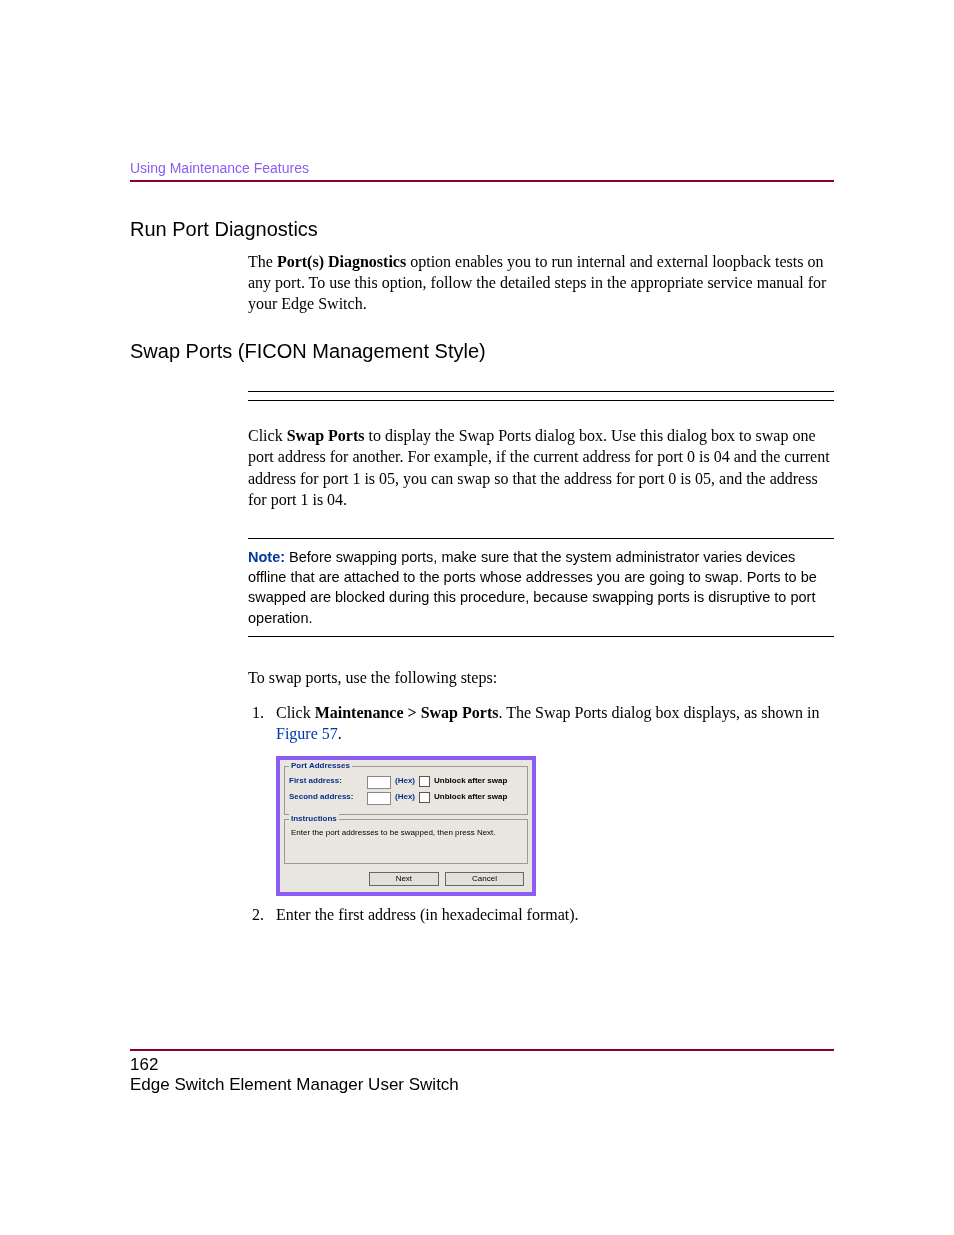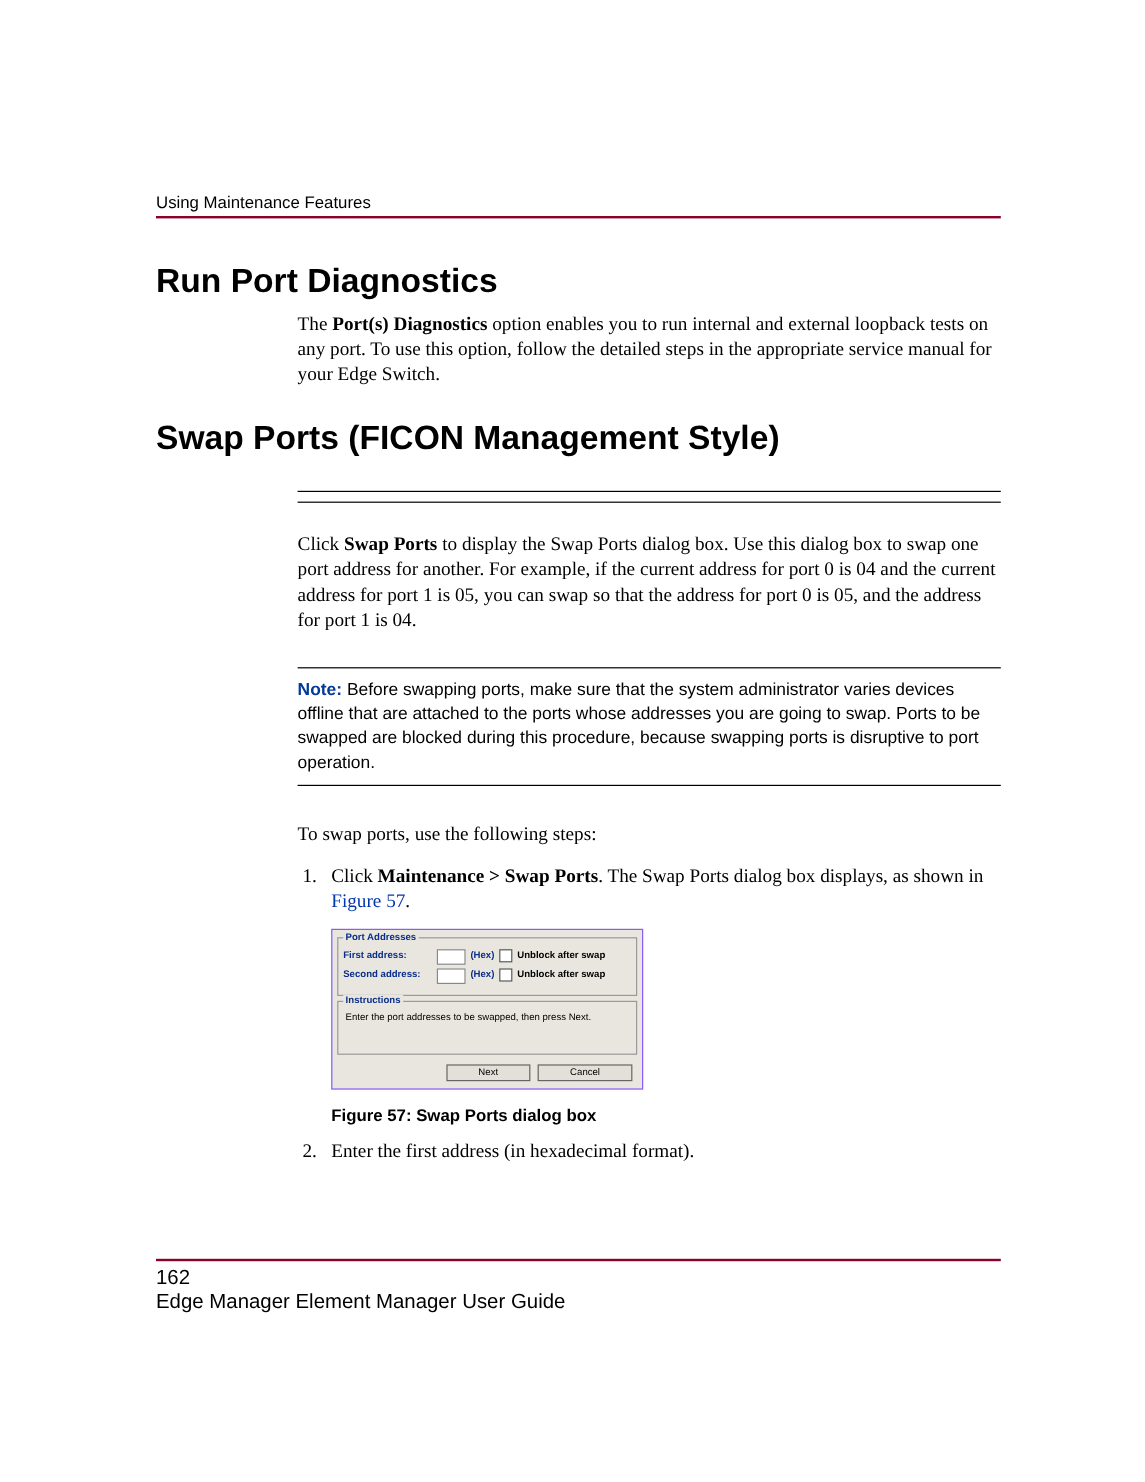--- a/index.html
+++ b/index.html
@@ -12,31 +12,31 @@
   .page {
     width: 954px;
     height: 1235px;
     box-sizing: border-box;
     padding: 160px 120px 0 130px;
     position: relative;
   }
   .running-head {
     font-family: Arial, Helvetica, sans-serif;
     font-size: 14px;
-    color: #000000;
+    color: #8b5cf6;
     margin-bottom: 4px;
   }
   .rule {
     border-top: 2px solid #8b0029;
     margin-bottom: 36px;
   }
   h1.section-heading {
     font-family: Arial, Helvetica, sans-serif;
-    font-weight: 700;
-    font-size: 28px;
+    font-weight: 400;
+    font-size: 20px;
     margin: 16px 0 10px 0;
   }
   .body-block {
     margin-left: 118px; 
     font-size: 16px;
     line-height: 1.32;
   }
   .body-block p { margin: 0 0 14px 0; }
   .note-sep {
     border-top: 1.3px solid #000;
@@ -60,21 +60,21 @@
     line-height: 1.32;
   }
   ol.steps li { margin-bottom: 8px; padding-left: 8px; }
 
   
   .dialog-wrap {
     margin: 12px 0 6px 0;
     width: 260px;
   }
   .dialog {
-    border: 1px solid #8b5cf6;
+    border: 4px solid #8b5cf6;
     background: #e9e6e0;
     padding: 4px;
     font-family: Tahoma, Arial, sans-serif;
     font-size: 9px;
   }
   .fieldset {
     border: 1px solid #999;
     margin: 2px 0 4px 0;
     padding: 6px 4px 6px 4px;
     position: relative;
@@ -192,27 +192,26 @@
               <span class="legend">Instructions</span>
               <div class="instr-text">Enter the port addresses to be swapped, then press Next.</div>
             </div>
             <div class="btnrow">
               <span class="dbtn">Next</span>
               <span class="dbtn">Cancel</span>
             </div>
           </div>
         </div>
 
-        <div class="figcap">Figure 57:  Swap Ports dialog box</div>
       </li>
       <li>Enter the first address (in hexadecimal format).</li>
     </ol>
   </div>
 
   <div class="footer">
     <div class="footer-rule"></div>
     <div class="footer-row">
       <span>162</span>
-      <span>Edge Manager Element Manager User Guide</span>
+      <span>Edge Switch Element Manager User Switch</span>
     </div>
   </div>
 
 </div>
 
 </body></html>

